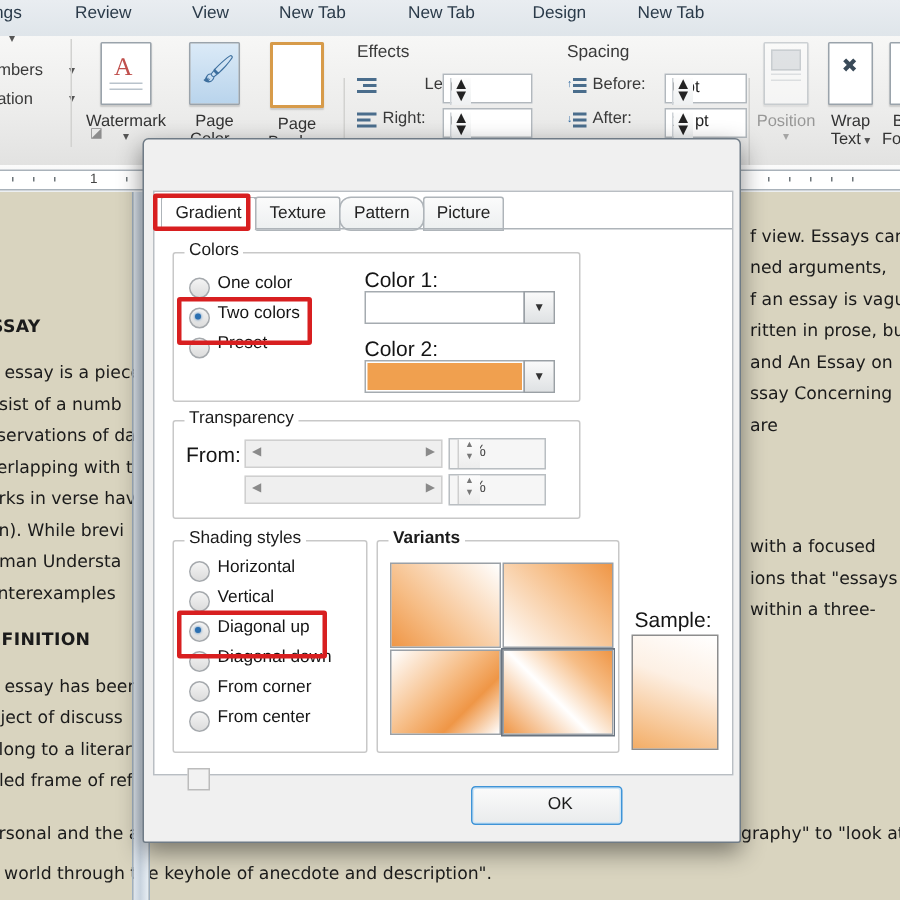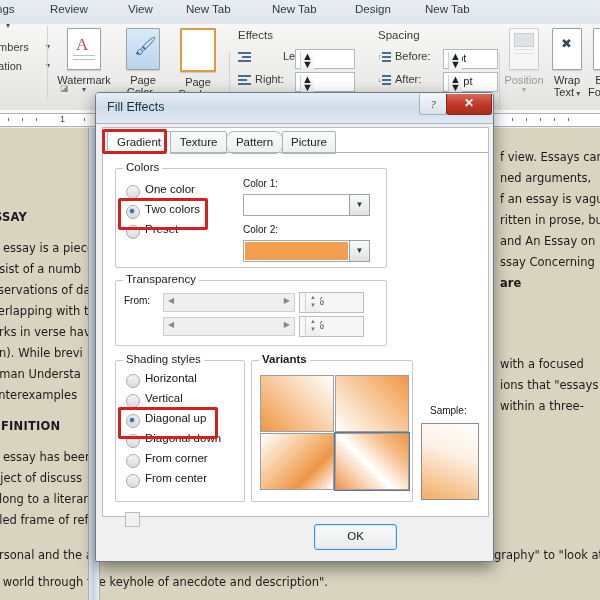--- a/index.html
+++ b/index.html
@@ -78,41 +78,41 @@
   .redbox{position:absolute;border:3px solid #d81f20;border-radius:2px;z-index:9;
     pointer-events:none;background:transparent;}
   
   .gbox{position:absolute;border:1px solid #c8c8c8;border-radius:2px;}
   .glabel{position:absolute;background:#fff;font-size:11.5px;color:#1b1b1b;padding:0 3px;}
   .radio{position:absolute;width:12px;height:12px;border-radius:50%;
     background:linear-gradient(#f4f4f4,#dcdcdc);border:1px solid #a5a9ad;}
   .radio.on::after{content:"";position:absolute;left:3px;top:3px;width:4px;height:4px;
     border-radius:50%;background:#2b6fb0;box-shadow:0 0 2px #2b6fb0;}
   .rlbl{position:absolute;font-size:11.5px;color:#151515;white-space:nowrap;}
-  .cap{position:absolute;font-size:10px;color:#151515;white-space:nowrap;}
+  .cap{position:absolute;font-size:14px;color:#151515;white-space:nowrap;}
   .combo{position:absolute;height:20px;border:1px solid #a5abb0;background:#fff;}
   .combo .arw{position:absolute;right:-21px;top:-1px;width:19px;height:20px;
     background:linear-gradient(#fafafa,#dfe2e4);border:1px solid #9aa0a5;
     font-size:8px;color:#333;text-align:center;line-height:20px;}
   .swatch{position:absolute;left:1px;top:1px;right:1px;bottom:1px;}
   .slider{position:absolute;height:17px;background:#efefef;border:1px solid #cfcfcf;}
   .slider .lt,.slider .rt{position:absolute;top:2px;font-size:8px;color:#8a8a8a;}
   .slider .lt{left:4px;}.slider .rt{right:4px;}
   .numbox{position:absolute;height:19px;border:1px solid #b9bec2;background:#f6f6f6;}
   .numbox span{position:absolute;left:5px;top:2px;font-size:11px;color:#4a4a4a;}
   .numbox .sp{position:absolute;right:0;top:0;width:14px;height:19px;
     background:linear-gradient(#fcfcfc,#ededed);border-left:1px solid #cfcfcf;
     font-size:6px;color:#777;text-align:center;line-height:8px;}
   .variant{position:absolute;width:72px;height:55px;border:1px solid #9aa0a6;}
   #sample{position:absolute;border:1px solid #8d8d8d;}
   .chk{position:absolute;width:13px;height:13px;border:1px solid #bcbcbc;background:#f2f2f2;}
   #dlgBtns{position:absolute;left:0;bottom:0;right:0;height:44px;}
   .dbtn{position:absolute;width:81px;height:24px;border-radius:3px;
     font-size:11.5px;color:#1b1b1b;text-align:center;line-height:23px;
-    background:linear-gradient(#fbfbfb,#e9ebec);border:1px solid #a8aeb3;}
+    background:linear-gradient(#fbfbfb,#e9ebec);border:1px solid #a8aeb3;padding-left:18px;}
   .dbtn.def{border:1px solid #3e94d8;box-shadow:0 0 0 1px #cfe6f7 inset;}
 </style>
 </head>
 <body>
 
 <div id="ribbon">
 
   <div id="tabstrip">
     <span class="tab" style="left:-4px;">ngs</span>
     <span class="tab" style="left:50px;">Review</span>
@@ -282,34 +282,29 @@
 
   <div id="vscroll"></div>
 
   <div id="rightcol">
     <span class="dtext" style="left:0px;top:22px;">f view. Essays can</span>
     <span class="dtext" style="left:0px;top:43px;">ned arguments,</span>
     <span class="dtext" style="left:0px;top:64px;">f an essay is vague,</span>
     <span class="dtext" style="left:0px;top:85px;">ritten in prose, but</span>
     <span class="dtext" style="left:0px;top:106px;">and An Essay on</span>
     <span class="dtext" style="left:0px;top:127px;">ssay Concerning</span>
-    <span class="dtext" style="left:0px;top:148px;font-weight:bold;">are</span>
+    <span class="dtext" style="left:0px;top:148px;">are</span>
     <span class="dtext" style="left:0px;top:229px;">with a focused</span>
     <span class="dtext" style="left:0px;top:250px;">ions that "essays</span>
     <span class="dtext" style="left:0px;top:271px;">within a three-</span>
   </div>
 </div>
 
 <div id="dlg">
 
-  <div id="dlgTitle">
-    <span class="t">Fill Effects</span>
-    <div id="helpBtn">?</div>
-    <div id="closeBtn">✕</div>
-  </div>
 
   <div id="dlgBody">
 
     <div id="tabs">
       <div class="dtab sel" style="left:0px;width:62px;">Gradient</div>
       <div class="dtab" style="left:63px;width:55px;">Texture</div>
       <div class="dtab" style="left:119px;width:55px;border-radius:8px;">Pattern</div>
       <div class="dtab" style="left:175px;width:52px;">Picture</div>
     </div>
     <div id="tabline"></div>
@@ -382,21 +377,21 @@
 
     <div class="variant" style="left:157px;top:247px;
         background:linear-gradient(45deg,#ef9646 0%,#f6bd86 35%,#ffffff 100%);"></div>
     <div class="variant" style="left:232px;top:247px;
         background:linear-gradient(225deg,#ef9646 0%,#f6bd86 35%,#ffffff 100%);"></div>
     <div class="variant" style="left:157px;top:305px;
         background:linear-gradient(135deg,#ffffff 0%,#f6bd86 45%,#ef9646 70%,#ffffff 100%);"></div>
     <div class="variant" style="left:232px;top:305px;box-shadow:0 0 0 1px #6a7480;
         background:linear-gradient(45deg,#ef9646 0%,#ffffff 45%,#f6bd86 75%,#ef9646 100%);"></div>
 
-    <span class="cap" style="left:327px;top:277px;">Sample:</span>
+    <span class="cap" style="left:320px;top:277px;">Sample:</span>
     <div id="sample" style="left:318px;top:295px;width:56px;height:75px;
         background:linear-gradient(200deg,#ffffff 0%,#fdf0e4 40%,#f3ad66 100%);"></div>
 
     <div class="chk" style="left:22px;top:384px;"></div>
   </div>
 
   <div id="dlgBtns">
     <div class="dbtn def" style="left:218px;top:7px;">OK</div>
   </div>
 </div>

